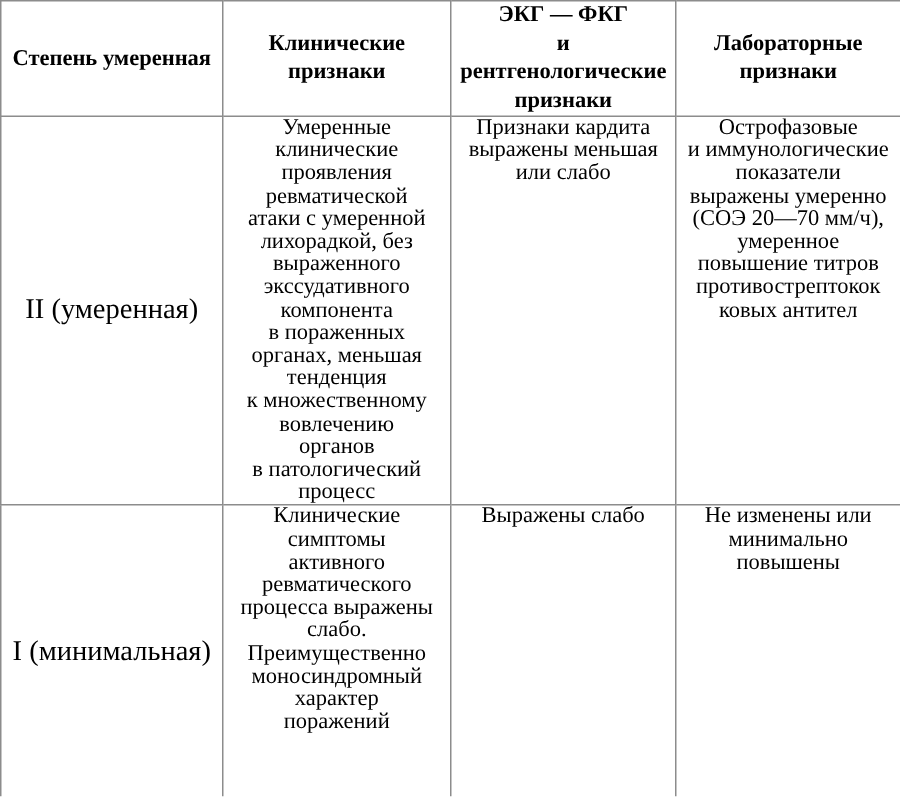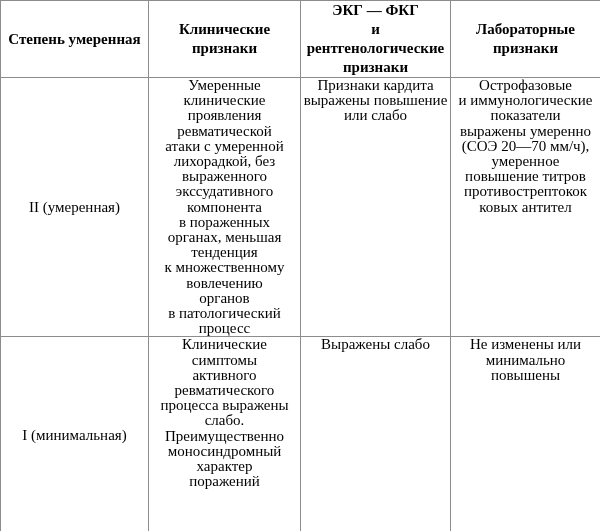--- a/index.html
+++ b/index.html
@@ -32,21 +32,21 @@
   }
   table.activity-table th {
     font-weight: bold;
     font-size: 15px;
     line-height: 19px;
     height: 71px;
     vertical-align: middle;
   }
   td.cell-activity {
     vertical-align: middle;
-    font-size: 15px;
+    font-size: 19px;
     line-height: 18px;
   }
   td.cell-body {
     vertical-align: top;
     font-size: 15px;
     line-height: 15.2px;
     padding-top: 3px;
   }
   tr.data-row-0 { height: 259px; }
   tr.data-row-1 { height: 197px; }
@@ -89,21 +89,21 @@
 компонента
 в пораженных
 органах, меньшая
 тенденция
 к множественному
 вовлечению
 органов
 в патологический
 процесс</td>
         <td class="cell-body">Признаки кардита
-выражены повышение
+выражены меньшая
 или слабо</td>
         <td class="cell-body">Острофазовые
 и иммунологические
 показатели
 выражены умеренно
 (СОЭ 20—70 мм/ч),
 умеренное
 повышение титров
 противострептокок
 ковых антител</td>

